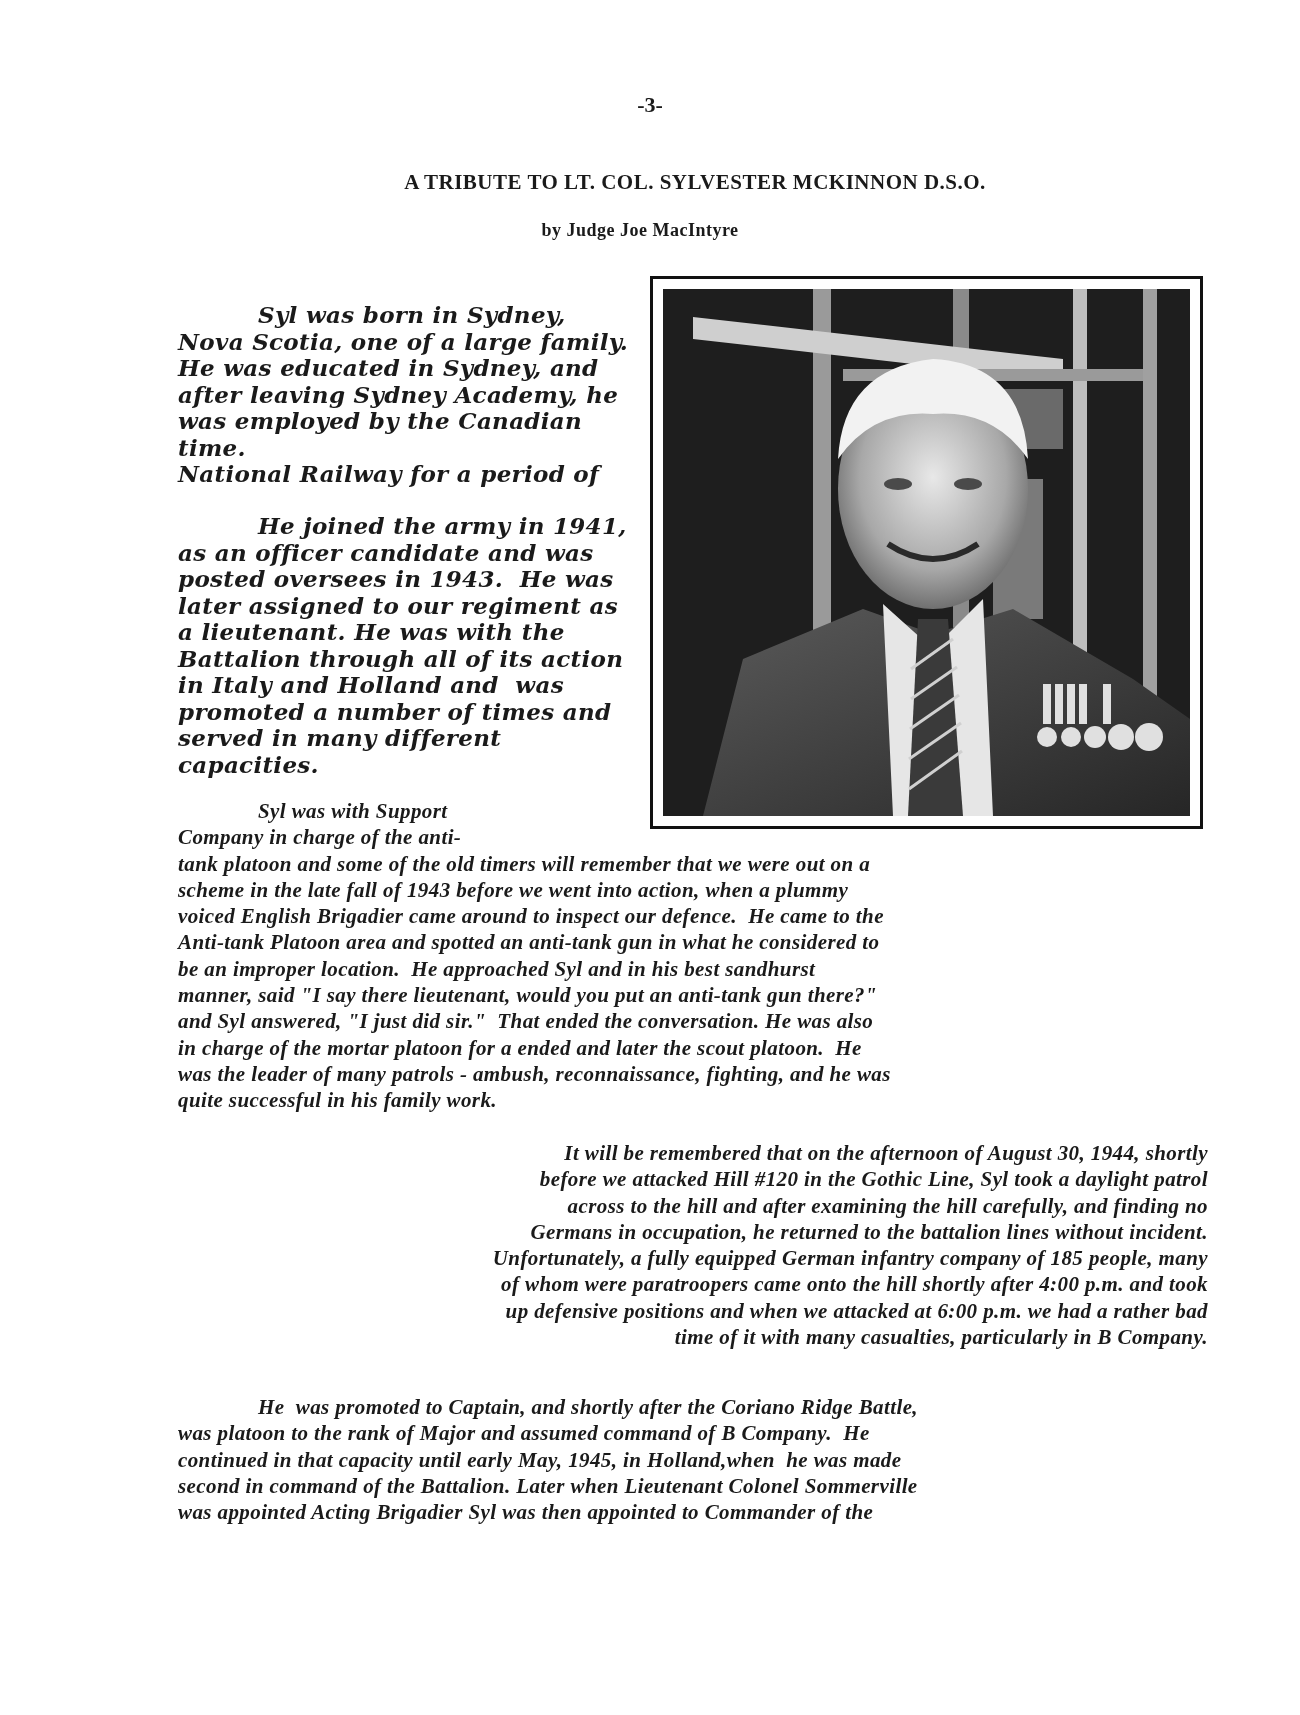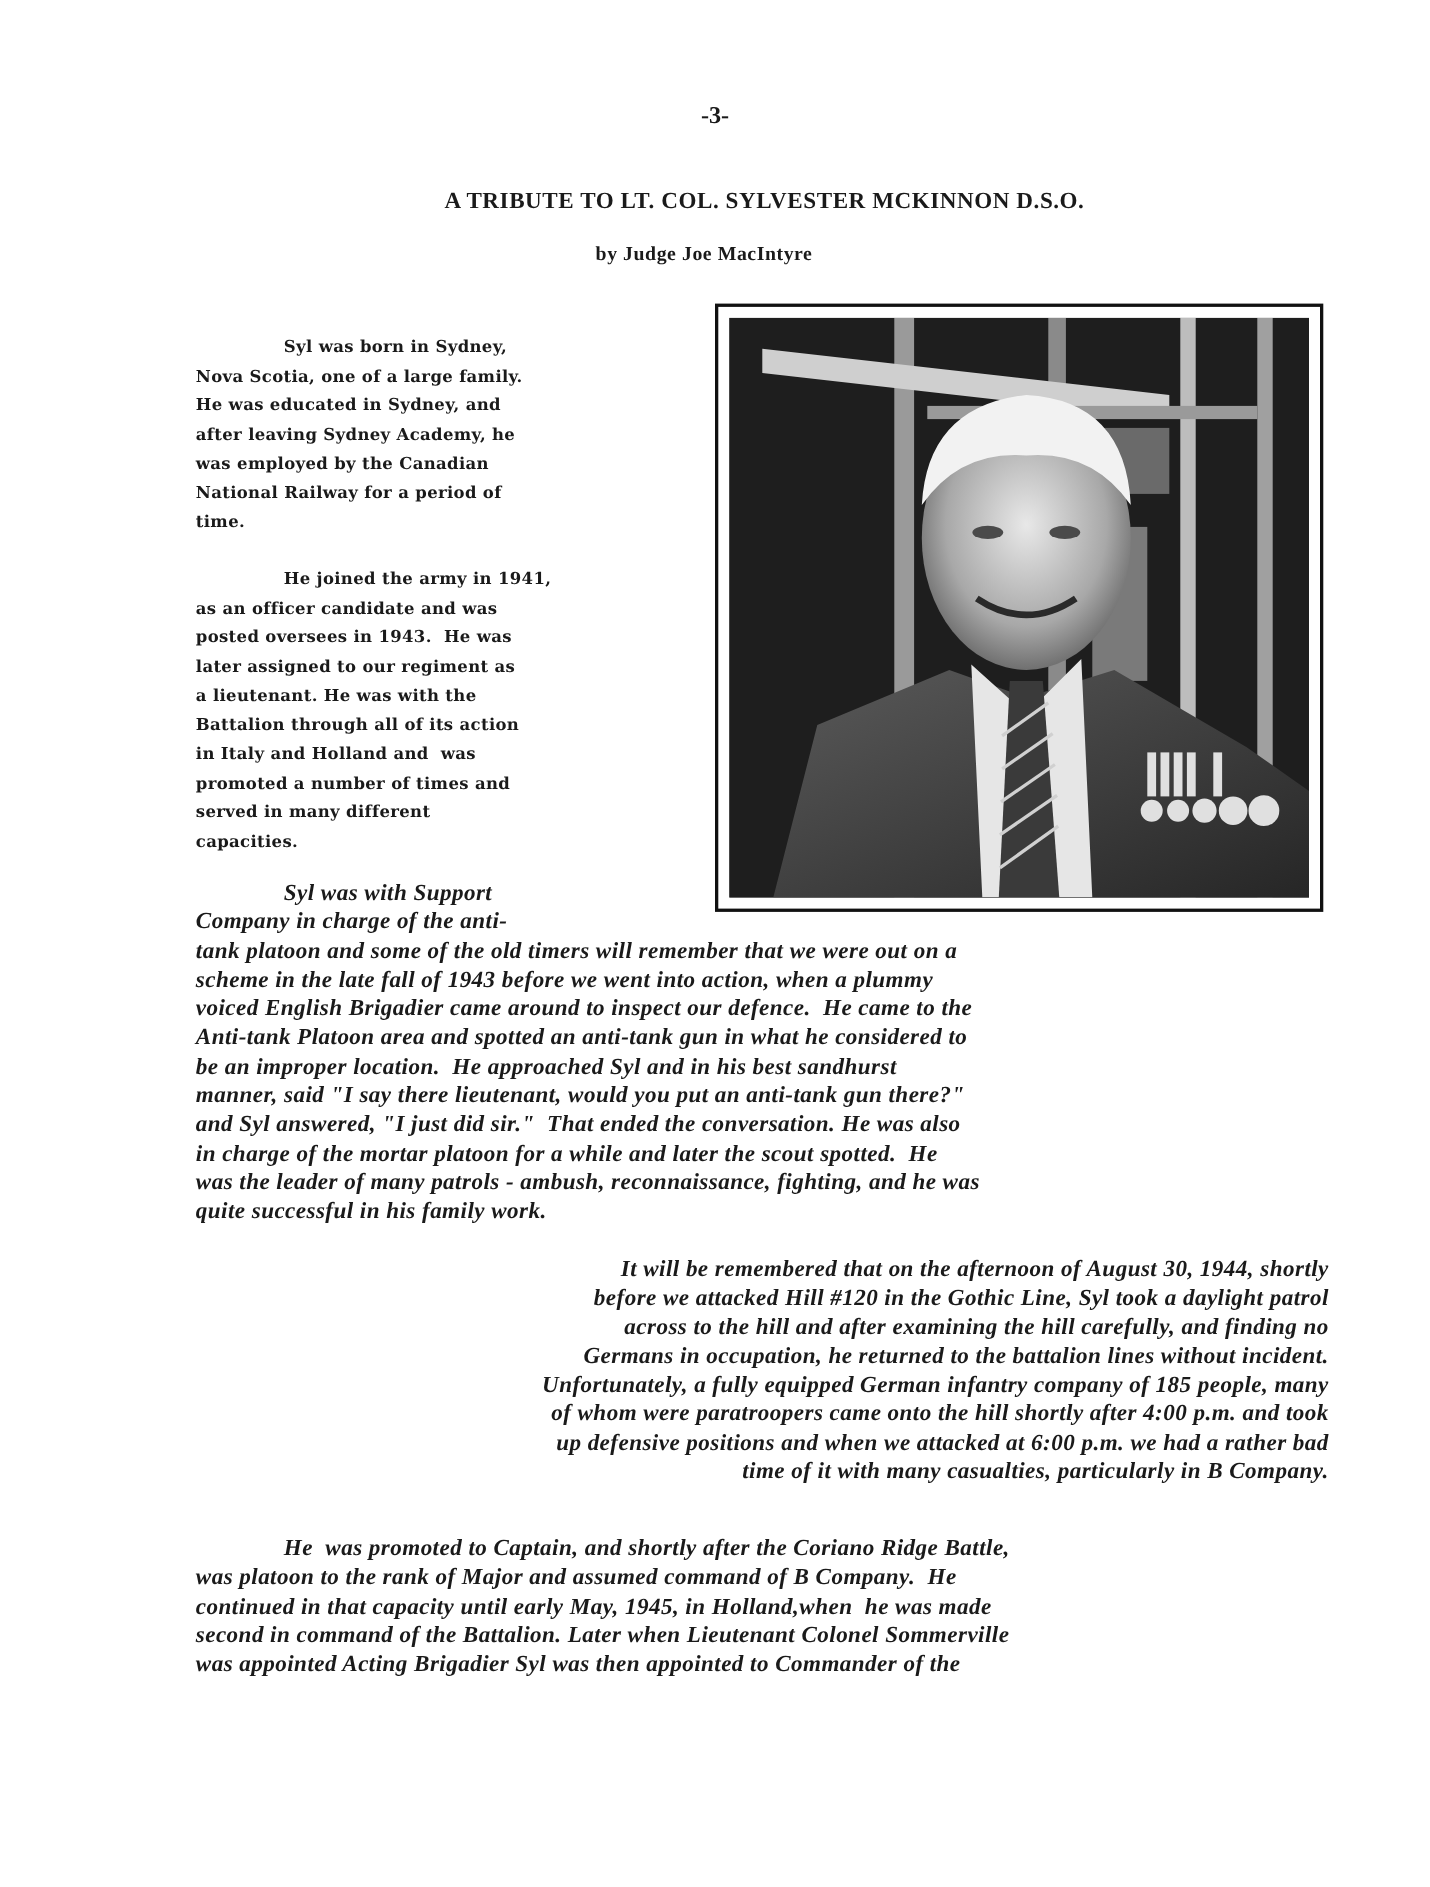--- a/index.html
+++ b/index.html
@@ -4,21 +4,21 @@
 <style>
   html, body { margin:0; padding:0; background:#ffffff; }
   body { width:1300px; height:1715px; position:relative; overflow:hidden; color:#1a1a1a; }
   .page-num { position:absolute; left:0; width:1300px; top:92px; text-align:center;
     font-family:"Liberation Serif", serif; font-weight:bold; font-size:22px; }
   .title { position:absolute; left:0; width:1390px; top:170px; text-align:center;
     font-family:"Liberation Serif", serif; font-weight:bold; font-size:21px; letter-spacing:0.5px; }
   .byline { position:absolute; left:0; width:1280px; top:220px; text-align:center;
     font-family:"Liberation Serif", serif; font-weight:bold; font-size:18px; letter-spacing:0.5px; }
   .narrow { position:absolute; left:178px; width:450px;
-    font-family:"DejaVu Serif", serif; font-weight:bold; font-size:15px; line-height:26.5px; letter-spacing:0.3px; }
+    font-family:"DejaVu Serif", serif; font-weight:bold; font-size:23px; line-height:26.5px; letter-spacing:0.3px;font-style:italic; }
   .photo-frame { position:absolute; left:650px; top:276px; width:553px; height:553px;
     border:3px solid #111; background:#fff; box-sizing:border-box; }
   .photo { position:absolute; left:10px; top:10px; right:10px; bottom:10px; background:#1c1c1c; overflow:hidden; }
   .wide { position:absolute; left:178px; width:1030px;
     font-family:"Liberation Serif", serif; font-weight:bold; font-size:21px; line-height:26.3px; letter-spacing:0.4px;font-style:italic; }
   .ln { display:block; white-space:pre; }
   .indent { padding-left:80px; }
 </style>
 </head>
 <body>
@@ -26,22 +26,22 @@
 <div class="page-num">-3-</div>
 <div class="title">A TRIBUTE TO LT. COL. SYLVESTER MCKINNON D.S.O.</div>
 <div class="byline">by Judge Joe MacIntyre</div>
 
 <div class="narrow" style="top:302px;">
   <span class="ln indent">Syl was born in Sydney,</span>
   <span class="ln">Nova Scotia, one of a large family.</span>
   <span class="ln">He was educated in Sydney, and</span>
   <span class="ln">after leaving Sydney Academy, he</span>
   <span class="ln">was employed by the Canadian</span>
+  <span class="ln">time.</span>
   <span class="ln">National Railway for a period of</span>
-  <span class="ln">time.</span>
 </div>
 
 <div class="narrow" style="top:513px;">
   <span class="ln indent">He joined the army in 1941,</span>
   <span class="ln">as an officer candidate and was</span>
   <span class="ln">posted oversees in 1943.  He was</span>
   <span class="ln">later assigned to our regiment as</span>
   <span class="ln">a lieutenant. He was with the</span>
   <span class="ln">Battalion through all of its action</span>
   <span class="ln">in Italy and Holland and  was</span>
@@ -113,21 +113,21 @@
 <div class="wide" style="top:798px;">
   <span class="ln indent">Syl was with Support</span>
   <span class="ln">Company in charge of the anti-</span>
   <span class="ln">tank platoon and some of the old timers will remember that we were out on a</span>
   <span class="ln">scheme in the late fall of 1943 before we went into action, when a plummy</span>
   <span class="ln">voiced English Brigadier came around to inspect our defence.  He came to the</span>
   <span class="ln">Anti-tank Platoon area and spotted an anti-tank gun in what he considered to</span>
   <span class="ln">be an improper location.  He approached Syl and in his best sandhurst</span>
   <span class="ln">manner, said "I say there lieutenant, would you put an anti-tank gun there?"</span>
   <span class="ln">and Syl answered, "I just did sir."  That ended the conversation. He was also</span>
-  <span class="ln">in charge of the mortar platoon for a while and later the scout spotted.  He</span>
+  <span class="ln">in charge of the mortar platoon for a ended and later the scout platoon.  He</span>
   <span class="ln">was the leader of many patrols - ambush, reconnaissance, fighting, and he was</span>
   <span class="ln">quite successful in his family work.</span>
 </div>
 
 <div class="wide" style="top:1140px;text-align:right;">
   <span class="ln indent">It will be remembered that on the afternoon of August 30, 1944, shortly</span>
   <span class="ln">before we attacked Hill #120 in the Gothic Line, Syl took a daylight patrol</span>
   <span class="ln">across to the hill and after examining the hill carefully, and finding no</span>
   <span class="ln">Germans in occupation, he returned to the battalion lines without incident.</span>
   <span class="ln">Unfortunately, a fully equipped German infantry company of 185 people, many</span>

